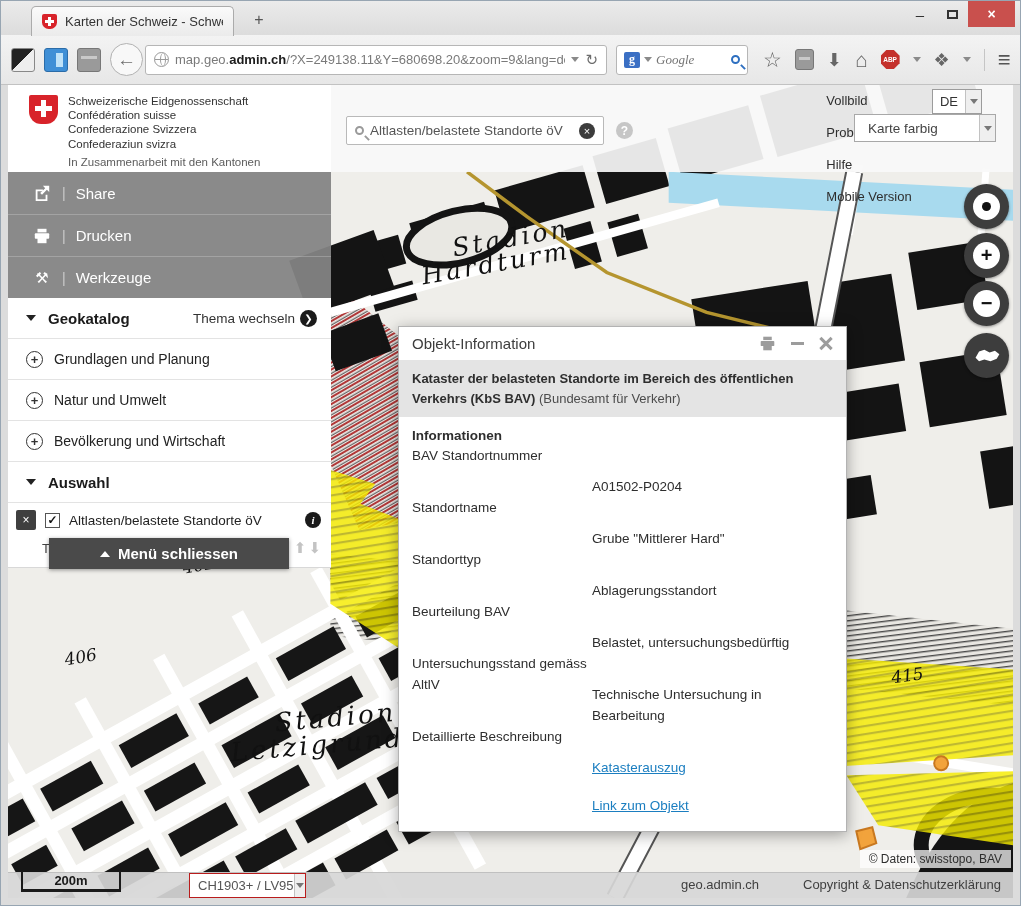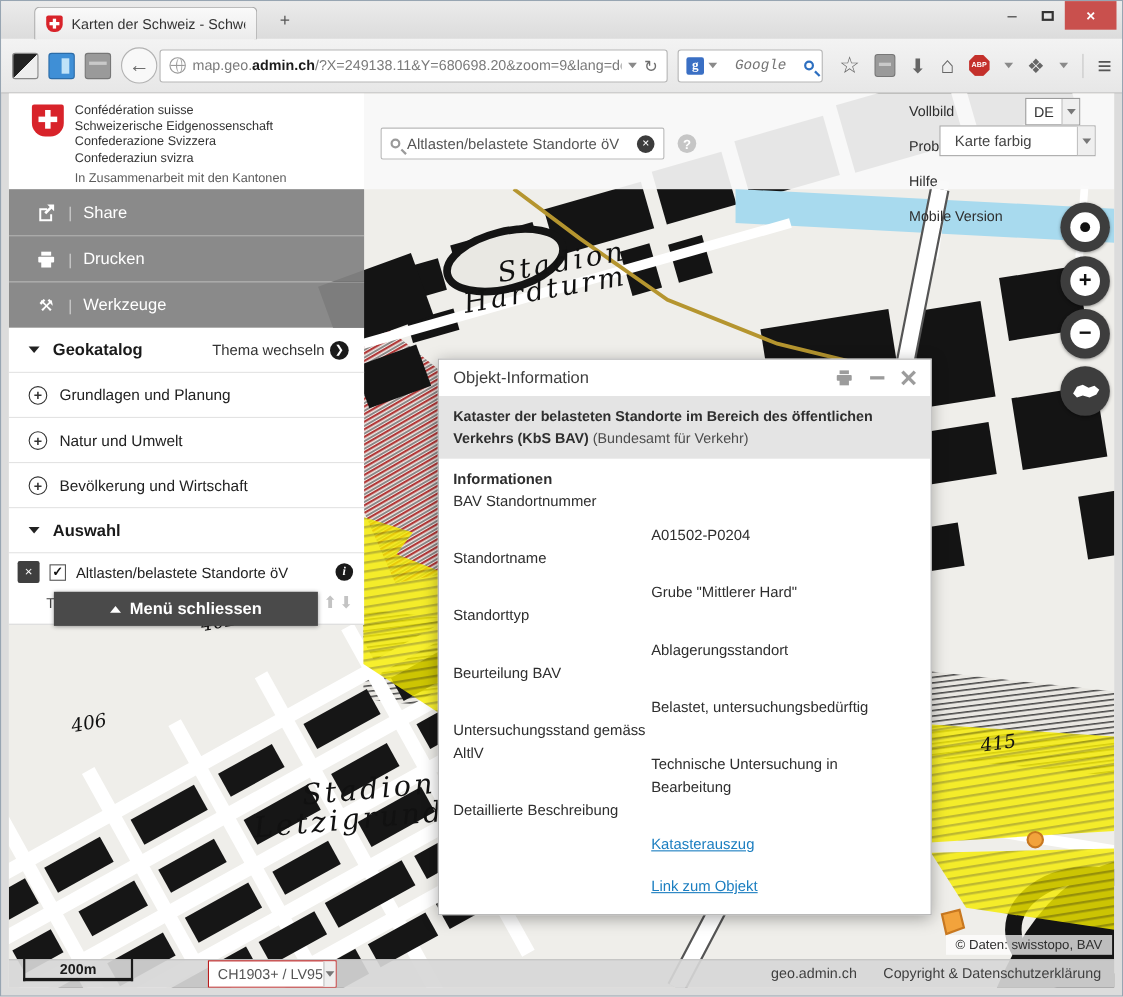--- a/index.html
+++ b/index.html
@@ -46,21 +46,21 @@
   .url-text b { color:#1c1c1c; font-weight:bold; }
   .caret-dn { width:0; height:0; border-left:4px solid transparent; border-right:4px solid transparent;
               border-top:5px solid #8a8a8a; flex:none; }
   .reload { color:#6d6d6d; font-size:15px; flex:none; }
   .searchbar { width:132px; height:30px; background:#fff; border:1px solid #b6b6b6; border-radius:3px;
                display:flex; align-items:center; gap:4px; padding:0 7px; flex:none; }
   .g-logo { width:16px; height:16px; background:#3a6fc4; border-radius:2px; color:#fff; font-weight:bold;
             font-size:12px; display:flex; align-items:center; justify-content:center;
             font-family:"Liberation Serif",serif; flex:none; }
   .searchbar input { border:none; outline:none; flex:1; width:40px; font-style:italic; color:#0f766e;
-                     font-size:13px; background:transparent; font-family:Liberation Mono, monospace;text-align:center; }
+                     font-size:13px; background:transparent; font-family:Liberation Serif, serif; }
   .lens { width:9px; height:9px; border:2px solid #2d6fc0; border-radius:50%; position:relative; flex:none; }
   .lens::after { content:""; position:absolute; width:6px; height:2px; background:#2d6fc0;
                  transform:rotate(45deg); left:7px; top:9px; }
   .tb-right { display:flex; align-items:center; gap:13px; margin-left:6px; color:#666; }
   .tico { font-size:18px; line-height:1; }
   .abp { width:19px; height:19px; background:#c4302b; color:#fff; font-size:6.5px; font-weight:bold;
          display:flex; align-items:center; justify-content:center;
          clip-path:polygon(30% 0,70% 0,100% 30%,100% 70%,70% 100%,30% 100%,0 70%,0 30%); }
   .sep { width:1px; height:22px; background:#c5c5c5; }
   .hamburger { font-size:22px; color:#555; }
@@ -178,21 +178,21 @@
   
   .bottombar { position:absolute; left:0; right:0; top:787px; height:28px; background:rgba(215,215,215,0.92);
                border-top:1px solid #c0c0c0; z-index:6; }
   .scalebox { position:absolute; left:13px; top:786px; width:100px; height:21px;
               border-left:2px solid #1a1a1a; border-right:2px solid #1a1a1a; border-bottom:3px solid #1a1a1a;
               display:flex; align-items:center; justify-content:center; font-size:13px; font-weight:bold;
               color:#1a1a1a; z-index:7; }
   .crs { position:absolute; left:181px; top:788px; width:117px; height:25px; background:#fff;
          border:1px solid #b91c1c; display:flex; align-items:center; font-size:13px; color:#555; z-index:7; }
   .crs .val { flex:1; padding-left:8px; white-space:nowrap; }
-  .footlinks { position:absolute; right:12px; top:792px; display:flex; gap:24px; font-size:13px; color:#3f3f3f; z-index:7; }
+  .footlinks { position:absolute; right:12px; top:792px; display:flex; gap:44px; font-size:13px; color:#3f3f3f; z-index:7; }
   .attrib { position:absolute; right:2px; top:765px; background:rgba(255,255,255,0.72); padding:2px 9px;
             font-size:12px; color:#2e2e2e; z-index:6; }
 </style>
 </head>
 <body>
 
 <div class="window">
 
   <div class="titlebar">
     <div class="tab">
@@ -382,22 +382,22 @@
         <text x="508" y="556" font-size="17" transform="rotate(-12 508 556)">407</text>
         <text x="886" y="600" font-size="17" transform="rotate(-8 886 600)">415</text>
         <text x="748" y="672" font-size="17" transform="rotate(-8 748 672)">406</text>
       </g>
     </svg>
 
     <div class="hdr">
       <div class="logo-block">
         <span class="coat"></span>
         <div class="logo-lines">
+          <div>Schweizerische Eidgenossenschaft</div>
           <div>Confédération suisse</div>
-          <div>Schweizerische Eidgenossenschaft</div>
           <div>Confederazione Svizzera</div>
           <div>Confederaziun svizra</div>
         </div>
         <div class="logo-sub">In Zusammenarbeit mit den Kantonen</div>
       </div>
       <div class="hdr-links">
         <span>Vollbild</span>
         <span>Problem melden</span>
         <span>Hilfe</span>
         <span>Mobile Version</span>

